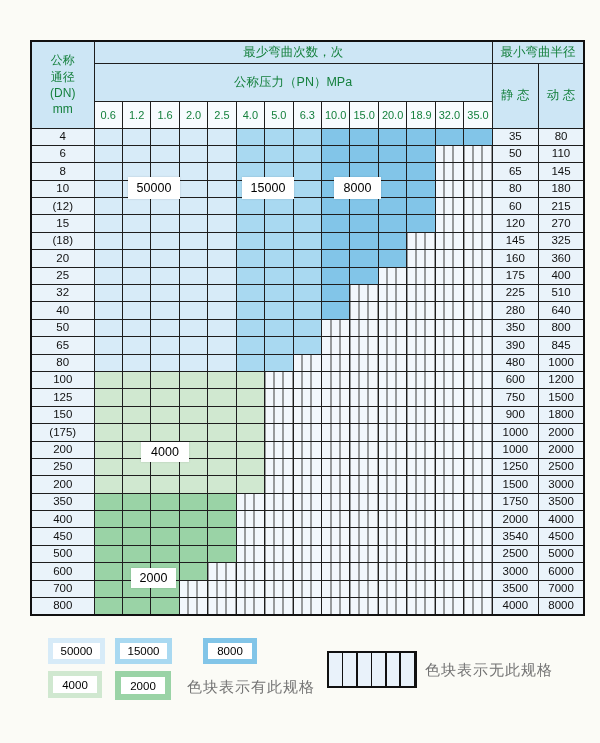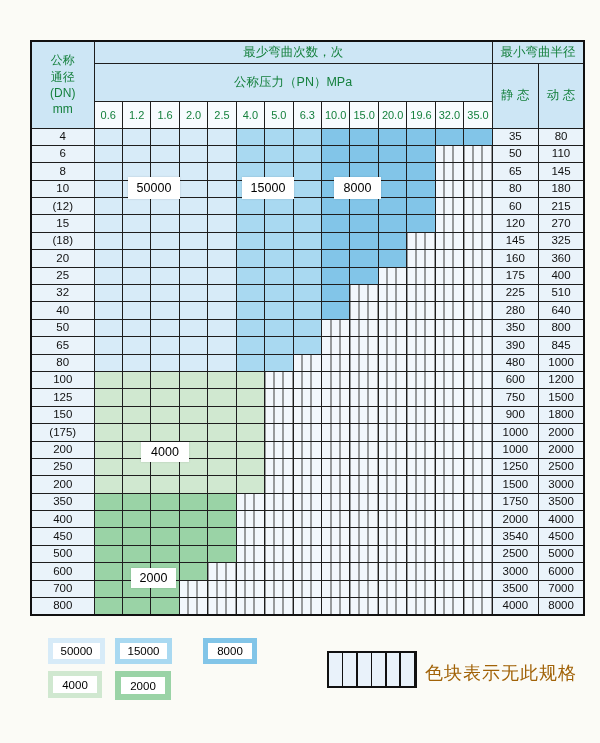--- a/index.html
+++ b/index.html
@@ -17,21 +17,21 @@
   tbody td{height:16.4px;font-size:11.5px;color:#111;line-height:1;}
   td.dn,td.rad{background:#eaf3fa;}
   .c-bl{background:#d7ebf8;}
   .c-bm{background:#a9d9f1;}
   .c-bd{background:#82c5e8;}
   .c-gl{background:#d0e8d0;}
   .c-gd{background:#9ad3a6;}
   .c-h{background-color:#f2f7fc;background-image:repeating-linear-gradient(90deg,rgba(0,0,0,0) 0px,rgba(0,0,0,0) 8.2px,#3c3c3c 8.2px,#3c3c3c 9.2px);}
   .cyc-label{position:absolute;background:#fff;color:#000;font-size:12.5px;display:flex;align-items:center;justify-content:center;box-shadow:0 0 2px rgba(0,0,0,0.15);}
   .legend-swatch{position:absolute;background:#fff;display:flex;align-items:center;justify-content:center;font-size:11.5px;color:#000;}
-  .legend-text{position:absolute;font-size:18px;color:#a16207;letter-spacing:1px;}
+  .legend-text{position:absolute;font-size:15px;color:#737373;letter-spacing:1px;}
   .hatch-box{position:absolute;border:2px solid #111;background-color:#e9f2fa;background-image:repeating-linear-gradient(90deg,rgba(0,0,0,0) 0px,rgba(0,0,0,0) 12.8px,#111 12.8px,#111 14.4px);}
 </style>
 </head>
 <body>
 
 <div class="page">
 
 
   <div class="tbl-wrap">
     <table>
@@ -62,21 +62,21 @@
             <th>1.2</th>
             <th>1.6</th>
             <th>2.0</th>
             <th>2.5</th>
             <th>4.0</th>
             <th>5.0</th>
             <th>6.3</th>
             <th>10.0</th>
             <th>15.0</th>
             <th>20.0</th>
-            <th>19.6</th>
+            <th>18.9</th>
             <th>32.0</th>
             <th>35.0</th>
           </tr>
       </thead>
       <tbody id="tbody">
           <tr>
             <td class="dn">4</td>
             <td class="c-bl"></td>
             <td class="c-bl"></td>
             <td class="c-bl"></td>
@@ -615,16 +615,17 @@
   <div class="cyc-label" style="left:242px;top:177px;width:52px;height:22px;">15000</div>
   <div class="cyc-label" style="left:334px;top:177px;width:47px;height:22px;">8000</div>
   <div class="cyc-label" style="left:141px;top:442px;width:48px;height:20px;">4000</div>
   <div class="cyc-label" style="left:131px;top:568px;width:45px;height:20px;">2000</div>
 
   <div class="legend-swatch" style="left:48px;top:638px;width:47px;height:16px;border:5px solid #d7ebf8;">50000</div>
   <div class="legend-swatch" style="left:115px;top:638px;width:47px;height:16px;border:5px solid #a9d9f1;">15000</div>
   <div class="legend-swatch" style="left:203px;top:638px;width:44px;height:16px;border:5px solid #82c5e8;">8000</div>
   <div class="legend-swatch" style="left:48px;top:671px;width:44px;height:17px;border:5px solid #d0e8d0;">4000</div>
   <div class="legend-swatch" style="left:115px;top:671px;width:44px;height:17px;border:6px solid #9ad3a6;">2000</div>
+  <div class="legend-text" style="left:187px;top:678px;">色块表示有此规格</div>
   <div class="hatch-box" style="left:327px;top:651px;width:86px;height:33px;"></div>
   <div class="legend-text" style="left:425px;top:661px;">色块表示无此规格</div>
 
 </div>
 
 </body></html>

